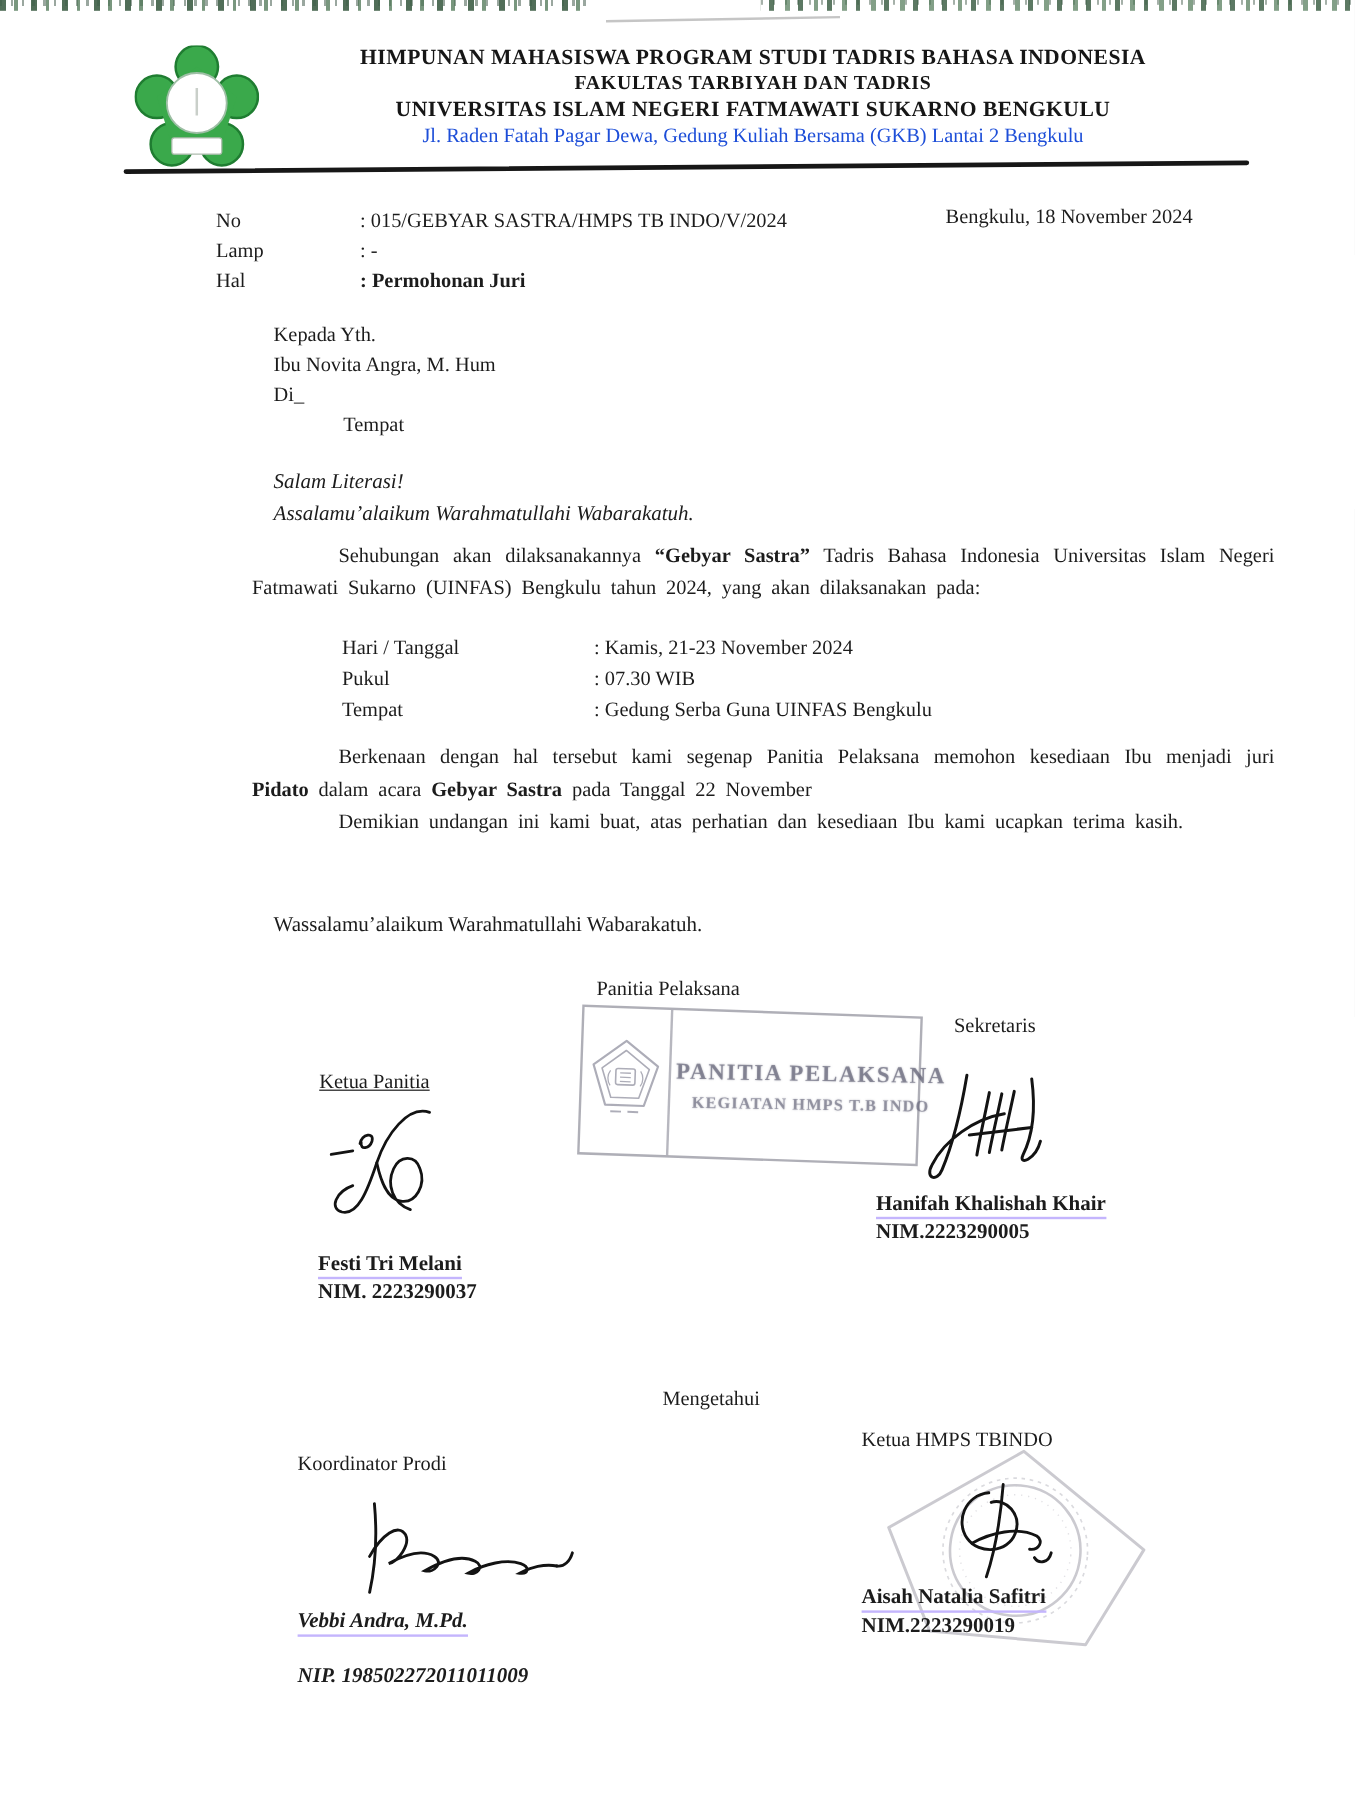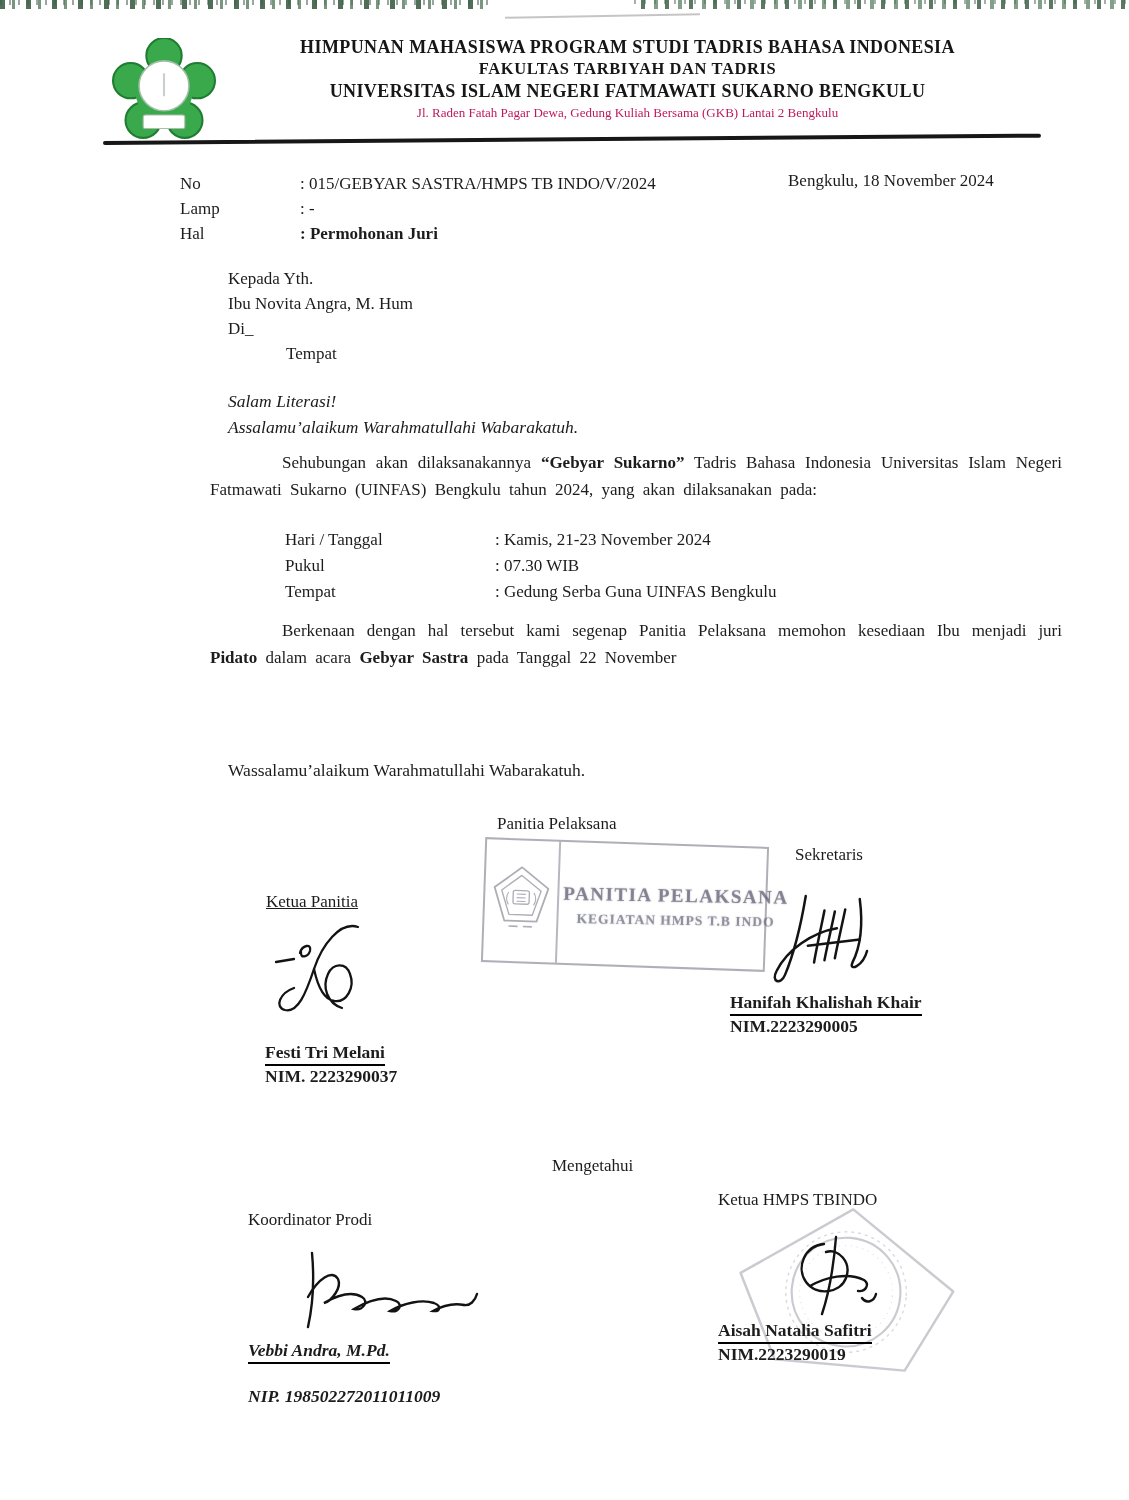--- a/index.html
+++ b/index.html
@@ -26,21 +26,21 @@
       repeating-linear-gradient(90deg, rgba(255,255,255,0) 0 7px, rgba(30,70,40,.85) 7px 11px, rgba(255,255,255,0) 11px 20px, rgba(48,96,56,.7) 20px 24px),
       repeating-linear-gradient(90deg, rgba(20,50,30,.45) 0 2px, rgba(255,255,255,0) 2px 10px);
     background-size:100% 9px,100% 4px;background-repeat:no-repeat;
   }
   .tear-mid{left:505px;top:15px;width:195px;height:2px;background:rgba(150,150,150,.55);transform:rotate(-1deg);}
   
   .lh-text{left:205px;top:36px;width:845px;text-align:center;color:#161616;}
   .lh1{font-size:18px;font-weight:bold;letter-spacing:.4px;line-height:22px;}
   .lh2{font-size:16.5px;font-weight:bold;letter-spacing:.6px;line-height:22px;}
   .lh3{font-size:18px;font-weight:bold;letter-spacing:.4px;line-height:22px;}
-  .lh4{font-size:13px;line-height:21px;color:#be185d;}
+  .lh4{font-size:17px;line-height:21px;color:#1d4ed8;}
   .divider{left:103px;top:141px;width:938px;height:3.5px;background:#171717;transform:rotate(-.45deg);transform-origin:left center;border-radius:2px;}
   
   .meta{left:180px;top:171px;font-size:17px;line-height:25px;}
   .meta-row{display:flex;gap:44px;}
   .meta-label{width:76px;}
   .bold{font-weight:bold;}
   .dateline{left:788px;top:171px;font-size:17px;}
   
   .recipient{left:228px;top:266px;font-size:17px;line-height:25px;}
   .recipient .indent{padding-left:58px;}
@@ -50,21 +50,21 @@
   .para{left:210px;width:852px;font-size:17px;line-height:27px;text-align:justify;word-spacing:4px;}
   .p1{top:449px;text-indent:72px;}
   .p2{top:617px;text-indent:72px;}
   .p3{top:671px;text-indent:72px;}
   .details{left:285px;top:527px;font-size:17px;line-height:26px;}
   .detail-row{display:flex;}
   .detail-label{width:210px;}
   .closing{left:228px;top:760px;font-size:17.5px;}
   
   .sig-label{font-size:17px;}
-  .name{font-size:17.5px;font-weight:bold;border-bottom:2px solid #000000;padding-bottom:1px;display:inline-block;}
+  .name{font-size:17.5px;font-weight:bold;border-bottom:2px solid #c4b5fd;padding-bottom:1px;display:inline-block;}
   .idnum{font-size:17.5px;font-weight:bold;}
   
   .stamp-box{
     left:483px;top:842px;width:280px;height:121px;
     border:2.5px solid rgba(95,95,112,.5);
     transform:rotate(2deg);display:flex;align-items:stretch;
   }
   .stamp-left{width:88px;border-right:2px solid rgba(95,95,112,.45);display:flex;align-items:center;justify-content:center;}
   .stamp-right{flex:1;display:flex;flex-direction:column;justify-content:center;align-items:center;gap:6px;padding:4px;}
   .stamp-t1{font-size:19px;font-weight:bold;letter-spacing:1.5px;color:rgba(100,100,120,.62);text-shadow:0 0 1.5px rgba(100,100,120,.55);white-space:nowrap;transform:rotate(-1deg);}
@@ -125,39 +125,40 @@
     <div>Ibu Novita Angra, M. Hum</div>
     <div>Di_</div>
     <div class="indent">Tempat</div>
   </div>
 
   <div class="abs salutation">
     <div>Salam Literasi!</div>
     <div>Assalamu’alaikum Warahmatullahi Wabarakatuh.</div>
   </div>
 
-  <div class="abs para p1"><span>Sehubungan akan dilaksanakannya </span><span class="bold">“Gebyar Sukarno”</span><span> Tadris Bahasa Indonesia Universitas Islam Negeri Fatmawati Sukarno (UINFAS) Bengkulu tahun 2024, yang akan dilaksanakan pada:</span></div>
+  <div class="abs para p1"><span>Sehubungan akan dilaksanakannya </span><span class="bold">“Gebyar Sastra”</span><span> Tadris Bahasa Indonesia Universitas Islam Negeri Fatmawati Sukarno (UINFAS) Bengkulu tahun 2024, yang akan dilaksanakan pada:</span></div>
 
   <div class="abs details">
     <div class="detail-row">
       <span class="detail-label">Hari / Tanggal</span>
       <span>: Kamis, 21-23 November 2024</span>
     </div>
     <div class="detail-row">
       <span class="detail-label">Pukul</span>
       <span>: 07.30 WIB</span>
     </div>
     <div class="detail-row">
       <span class="detail-label">Tempat</span>
       <span>: Gedung Serba Guna UINFAS Bengkulu</span>
     </div>
   </div>
 
   <div class="abs para p2"><span>Berkenaan dengan hal tersebut kami segenap Panitia Pelaksana memohon kesediaan Ibu menjadi juri </span><span class="bold">Pidato</span><span> dalam acara </span><span class="bold">Gebyar Sastra</span><span> pada Tanggal 22 November</span></div>
 
+  <div class="abs para p3">Demikian undangan ini kami buat, atas perhatian dan kesediaan Ibu kami ucapkan terima kasih.</div>
 
   <div class="abs closing">Wassalamu’alaikum Warahmatullahi Wabarakatuh.</div>
 
   <div class="abs sig-label" style="left:497px;top:814px;">Panitia Pelaksana</div>
   <div class="abs sig-label" style="left:266px;top:892px;text-decoration:underline;">Ketua Panitia</div>
   <div class="abs sig-label" style="left:795px;top:845px;">Sekretaris</div>
 
   <div class="abs stamp-box">
     <div class="stamp-left">
       <svg width="72" height="86" viewBox="0 0 80 96" fill="none" stroke="rgba(106,106,126,.55)" stroke-width="2" stroke-linejoin="round">

